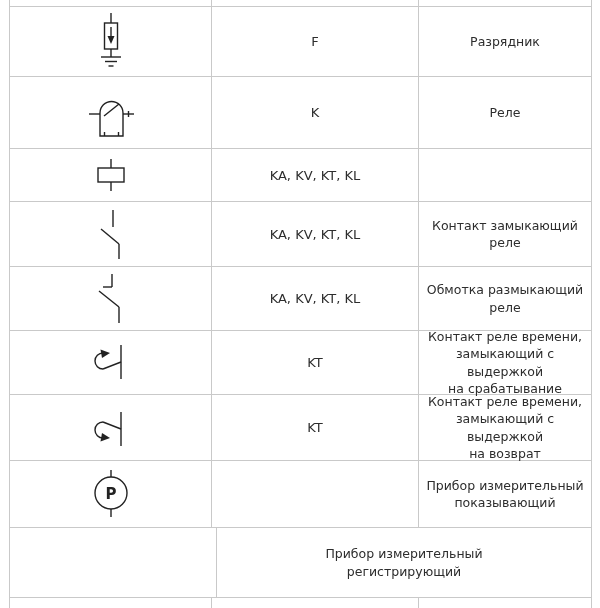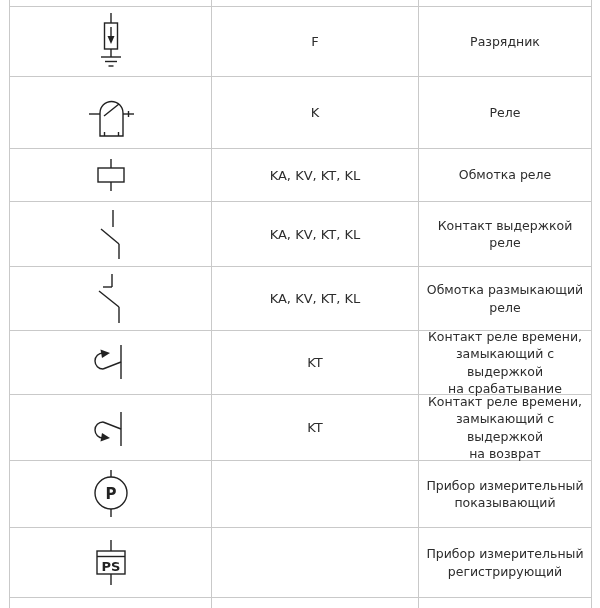--- a/index.html
+++ b/index.html
@@ -120,38 +120,35 @@
     <div class="cell c1">
       <svg class="sym" width="48" height="40" viewBox="0 0 48 40">
         <path d="M24 4 V13"></path>
         <rect x="11" y="13" width="26" height="14"></rect>
         <path d="M24 27 V36"></path>
       </svg>
     </div>
     <div class="cell c2">
       <span class="designation">KA, KV, KT, KL</span>
     </div>
-    <div class="cell c3">
-      <span class="description">Обмотка реле</span>
-    </div>
   </div>
 
   <div class="row" style="height:65px">
     <div class="cell c1">
       <svg class="sym" width="40" height="56" viewBox="0 0 40 56">
         <path d="M22 4 V21"></path>
         <path d="M10 23 L28 38"></path>
         <path d="M28 38 V53"></path>
       </svg>
     </div>
     <div class="cell c2">
       <span class="designation">KA, KV, KT, KL</span>
     </div>
     <div class="cell c3">
-      <span class="description">Контакт выдержкой реле</span>
+      <span class="description">Контакт замыкающий реле</span>
     </div>
   </div>
 
   <div class="row" style="height:64px">
     <div class="cell c1">
       <svg class="sym" width="40" height="56" viewBox="0 0 40 56">
         <path d="M21 3 V16"></path>
         <path d="M12 16 H21"></path>
         <path d="M8 20 L28 36"></path>
         <path d="M28 36 V52"></path>
@@ -216,29 +213,20 @@
     <div class="cell c2">
       <span class="designation"></span>
     </div>
     <div class="cell c3">
       <span class="description">Прибор измерительный
 показывающий</span>
     </div>
   </div>
 
   <div class="row" style="height:70px">
-    <div class="cell c1">
-      <svg class="sym" width="48" height="54" viewBox="0 0 48 54">
-        <path d="M24 4 V15"></path>
-        <rect x="10" y="15" width="28" height="23"></rect>
-        <path d="M10 20.5 H38"></path>
-        <text x="24" y="34.5" font-size="13">PS</text>
-        <path d="M24 38 V49"></path>
-      </svg>
-    </div>
     <div class="cell c2">
       <span class="designation"></span>
     </div>
     <div class="cell c3">
       <span class="description">Прибор измерительный
 регистрирующий</span>
     </div>
   </div>
 
   <div class="row partial-bottom" style="height:10px">

